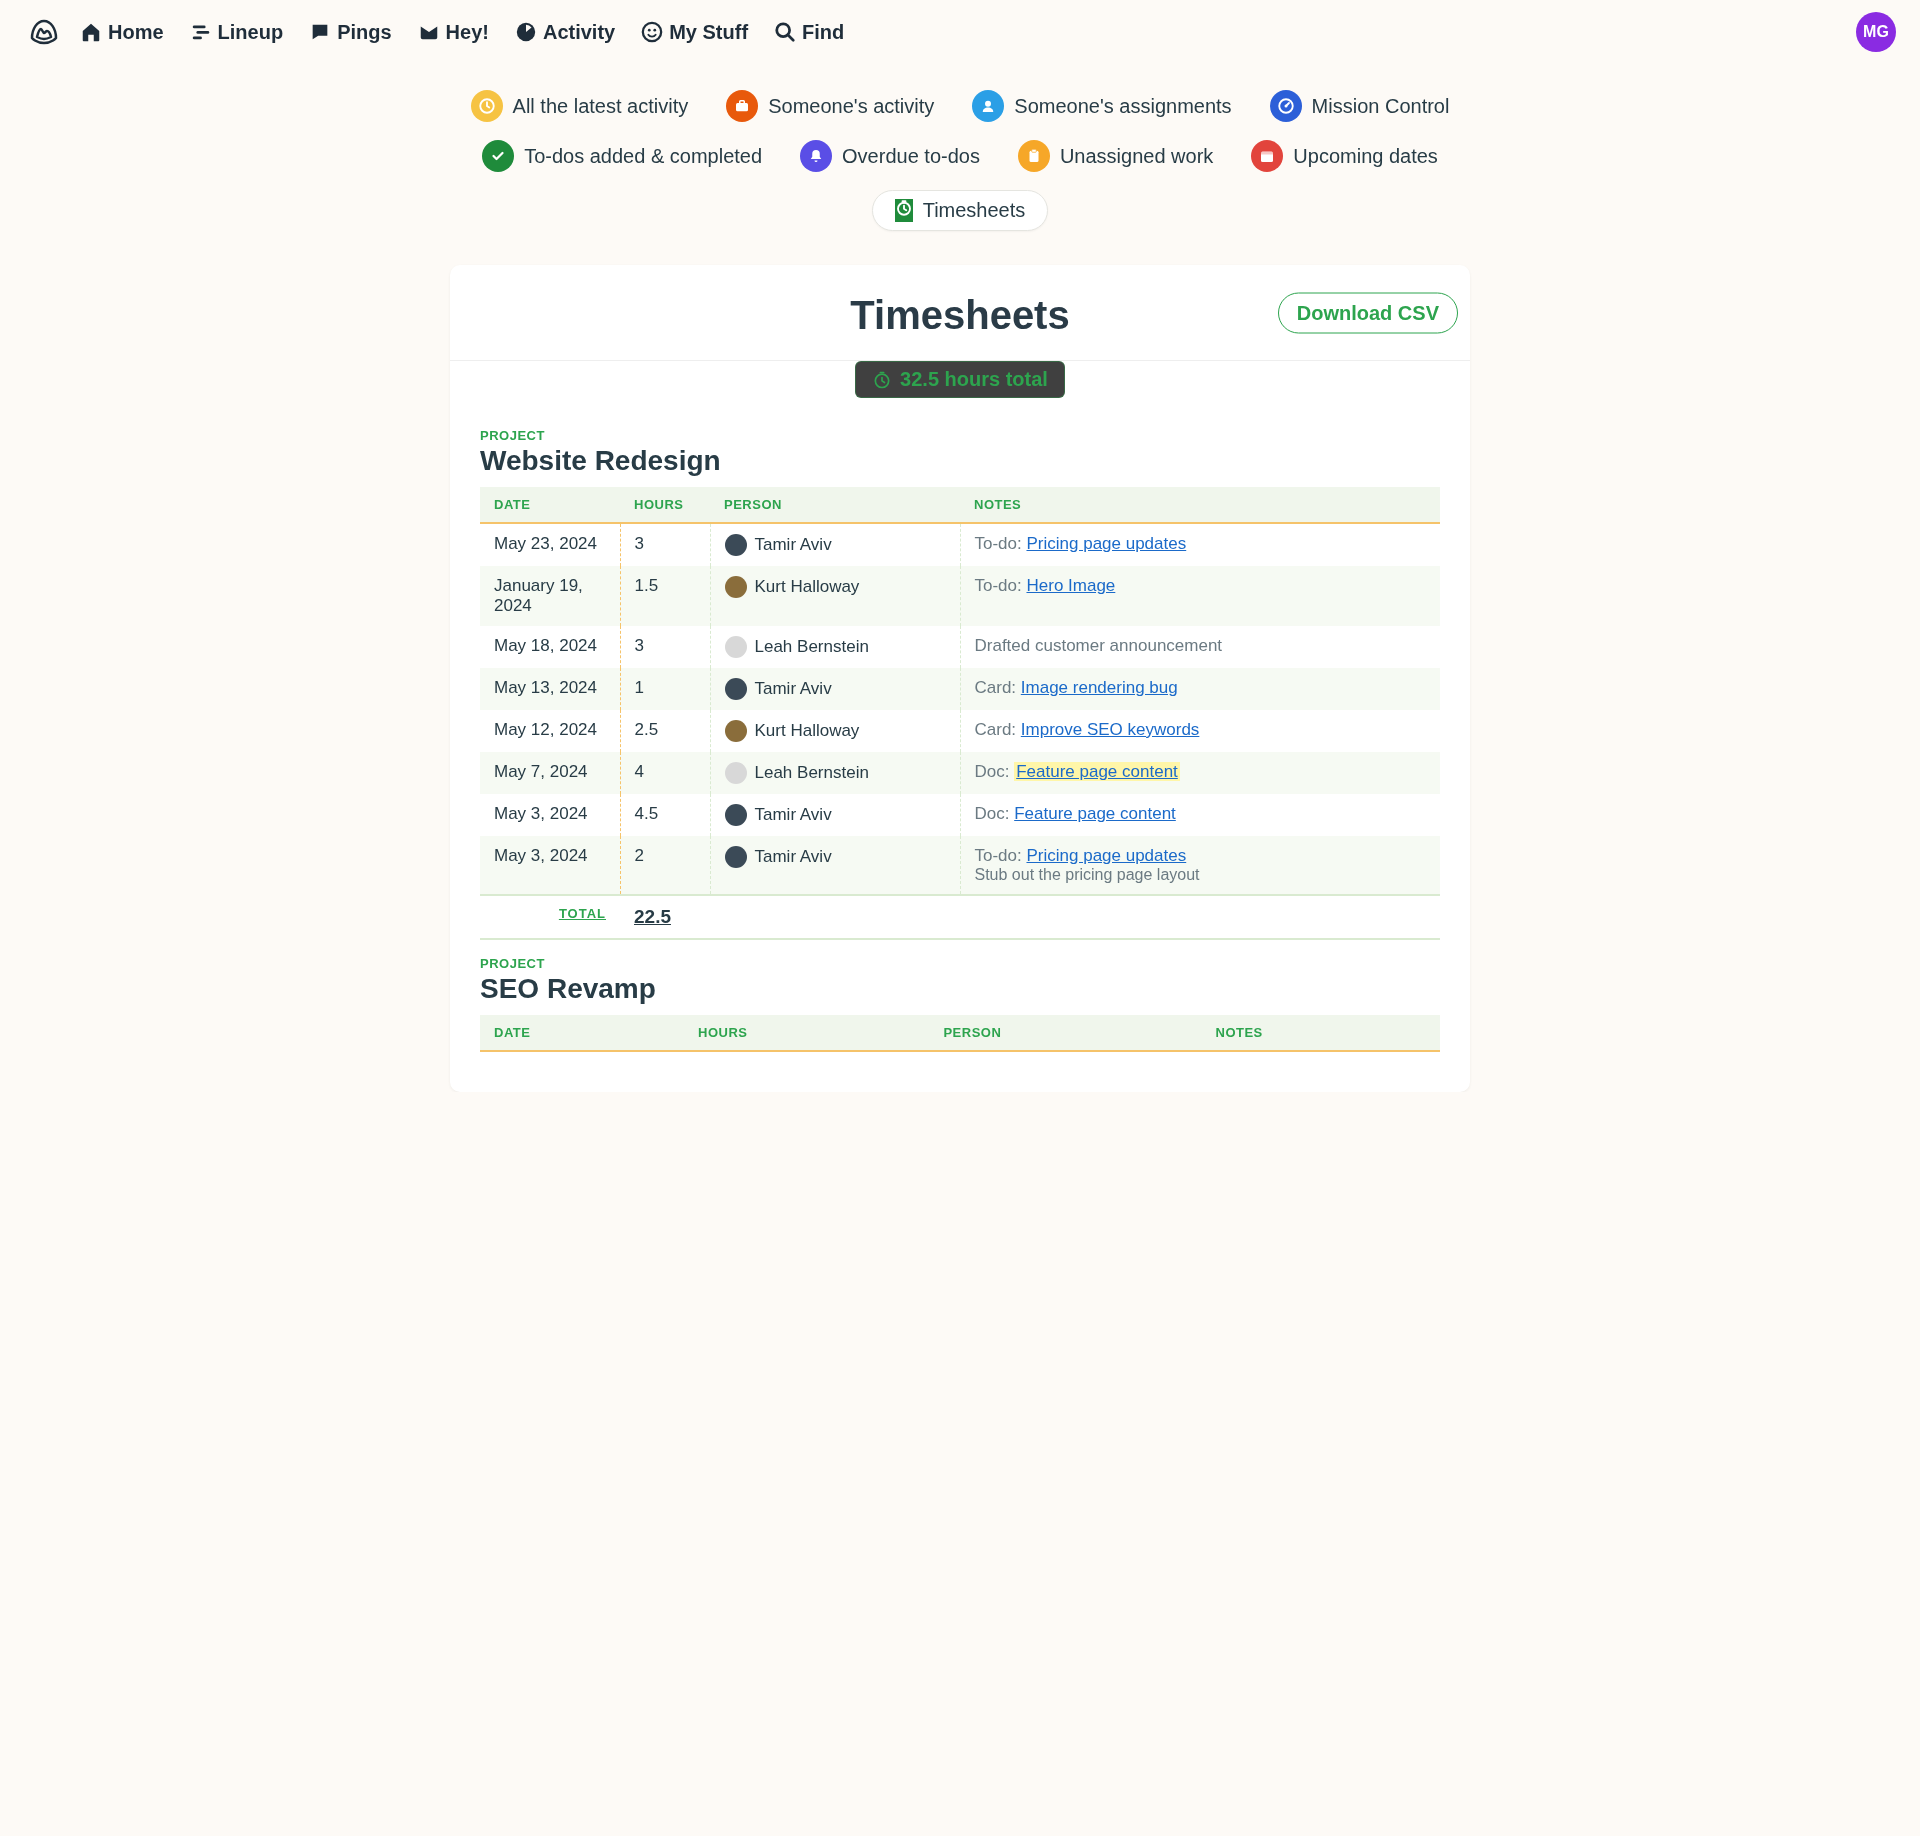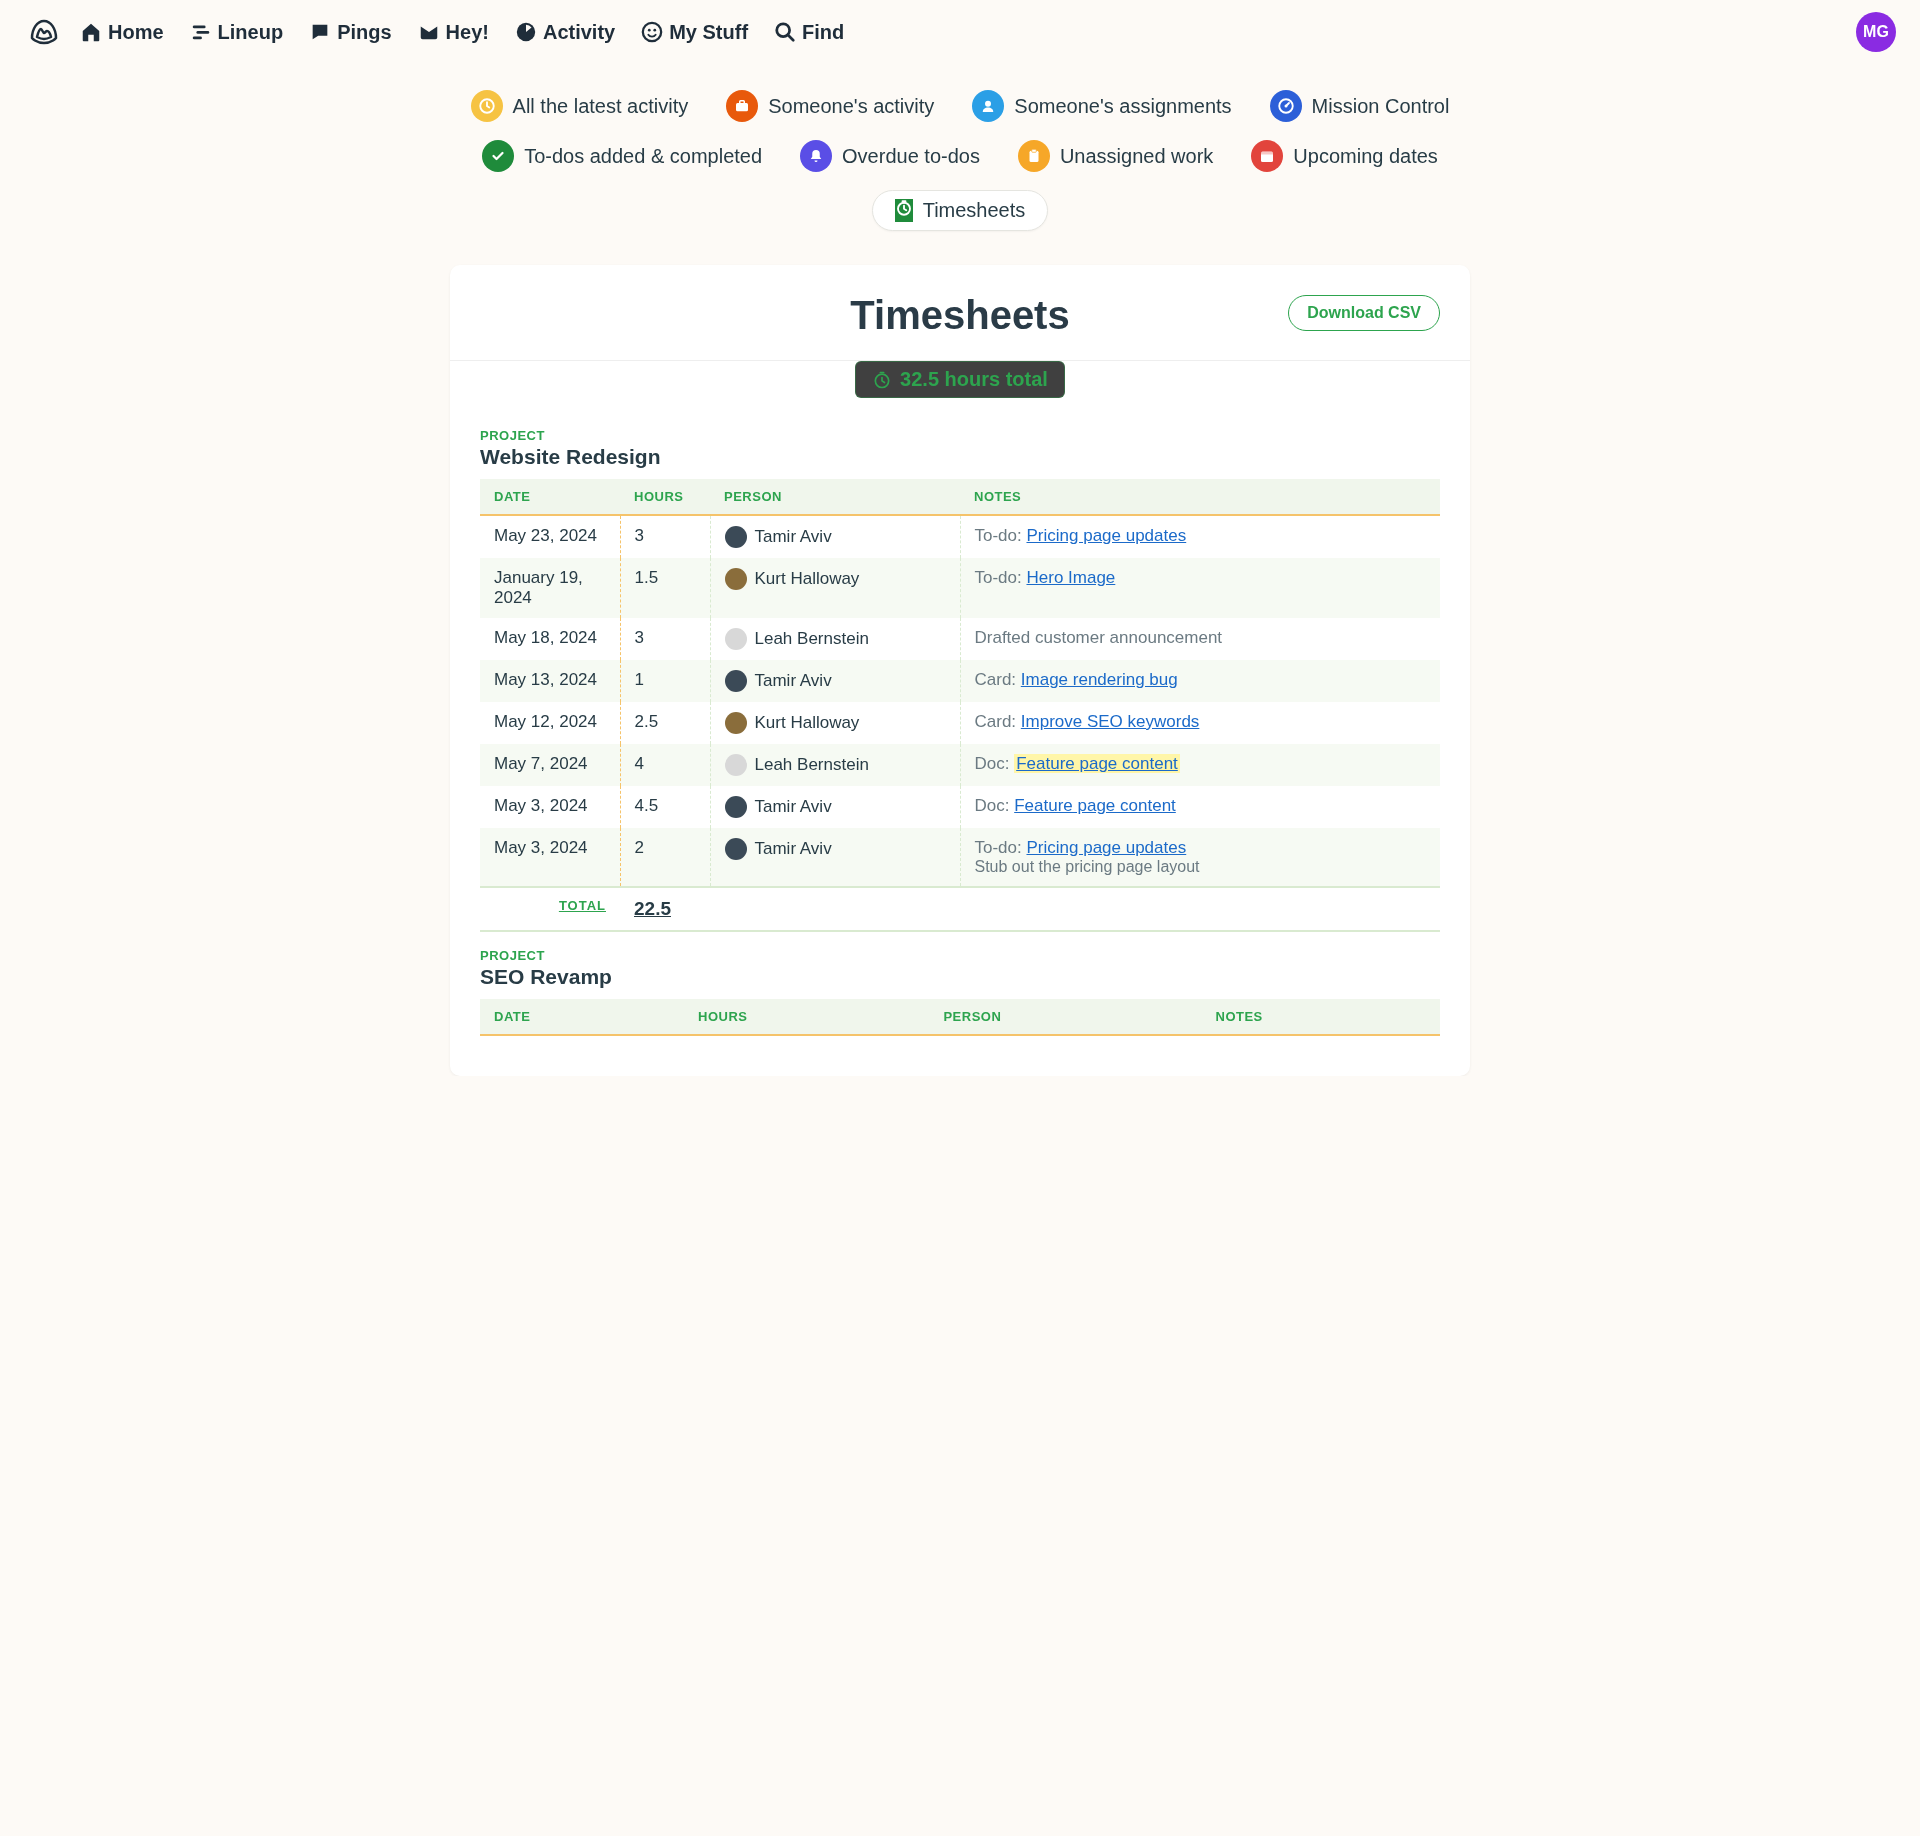--- a/index.html
+++ b/index.html
@@ -71,23 +71,23 @@
     box-shadow: 0 1px 3px rgba(0,0,0,0.06);
     padding-bottom: 40px;
   }
   .card-header {
     display: flex; align-items: center; justify-content: center;
     position: relative; padding: 28px 30px 22px;
     border-bottom: 1px solid #eee;
   }
   .card-title { font-size: 40px; font-weight: 800; color: #2a3b47; }
   .download-btn {
-    position: absolute; right: 30px; top: 50%; transform: translateY(-50%);
+    position: absolute; right: 12px; top: 50%; transform: translateY(-50%);
     border: 1.5px solid #2da44e; color: #2da44e; background: #fff;
-    border-radius: 999px; padding: 8px 18px; font-size: 16px; font-weight: 600;
+    border-radius: 999px; padding: 8px 18px; font-size: 20px; font-weight: 600;
     cursor: pointer;
   }
 
   .filters { display: flex; justify-content: center; align-items: center; gap: 12px; padding: 38px 0 26px; }
   .filter-pill {
     border: 1px solid #d0d0c8; background: #fff; border-radius: 999px;
     padding: 6px 18px; font-size: 18px; color: #444;
   }
   .change-link { color: #1b6ac9; text-decoration: underline; font-size: 18px; cursor: pointer; }
 
@@ -95,21 +95,21 @@
     display: flex; align-items: center; gap: 8px;
     border: 1.5px solid rgba(45,164,78,0.4); background: #404040;
     color: #2da44e; font-weight: 800; font-size: 20px;
     border-radius: 6px; padding: 6px 16px;
     width: fit-content; margin: 0 auto 30px;
   }
   .total-badge svg { width: 20px; height: 20px; }
 
   .project-block { padding: 0 30px; margin-top: 16px; }
   .project-kicker { color: #2da44e; font-size: 13px; font-weight: 800; letter-spacing: 0.5px; }
-  .project-name { font-size: 21px; font-weight: 800; color: #283c46; margin-top: 2px; margin-bottom: 10px; }
+  .project-name { font-size: 28px; font-weight: 800; color: #283c46; margin-top: 2px; margin-bottom: 10px; }
 
   table.ts { width: 100%; border-collapse: collapse; }
   .ts thead th {
     text-align: left; background: #f0f6ec;
     font-size: 13px; font-weight: 800; letter-spacing: 0.5px;
     color: #2da44e; padding: 10px 14px;
     border-bottom: 2px solid #f5c36a;
   }
   .ts tbody tr:nth-child(even) td { background: #f6faf3; }
   .ts tbody td { padding: 10px 14px; font-size: 17px; color: #283c46; vertical-align: top; }

